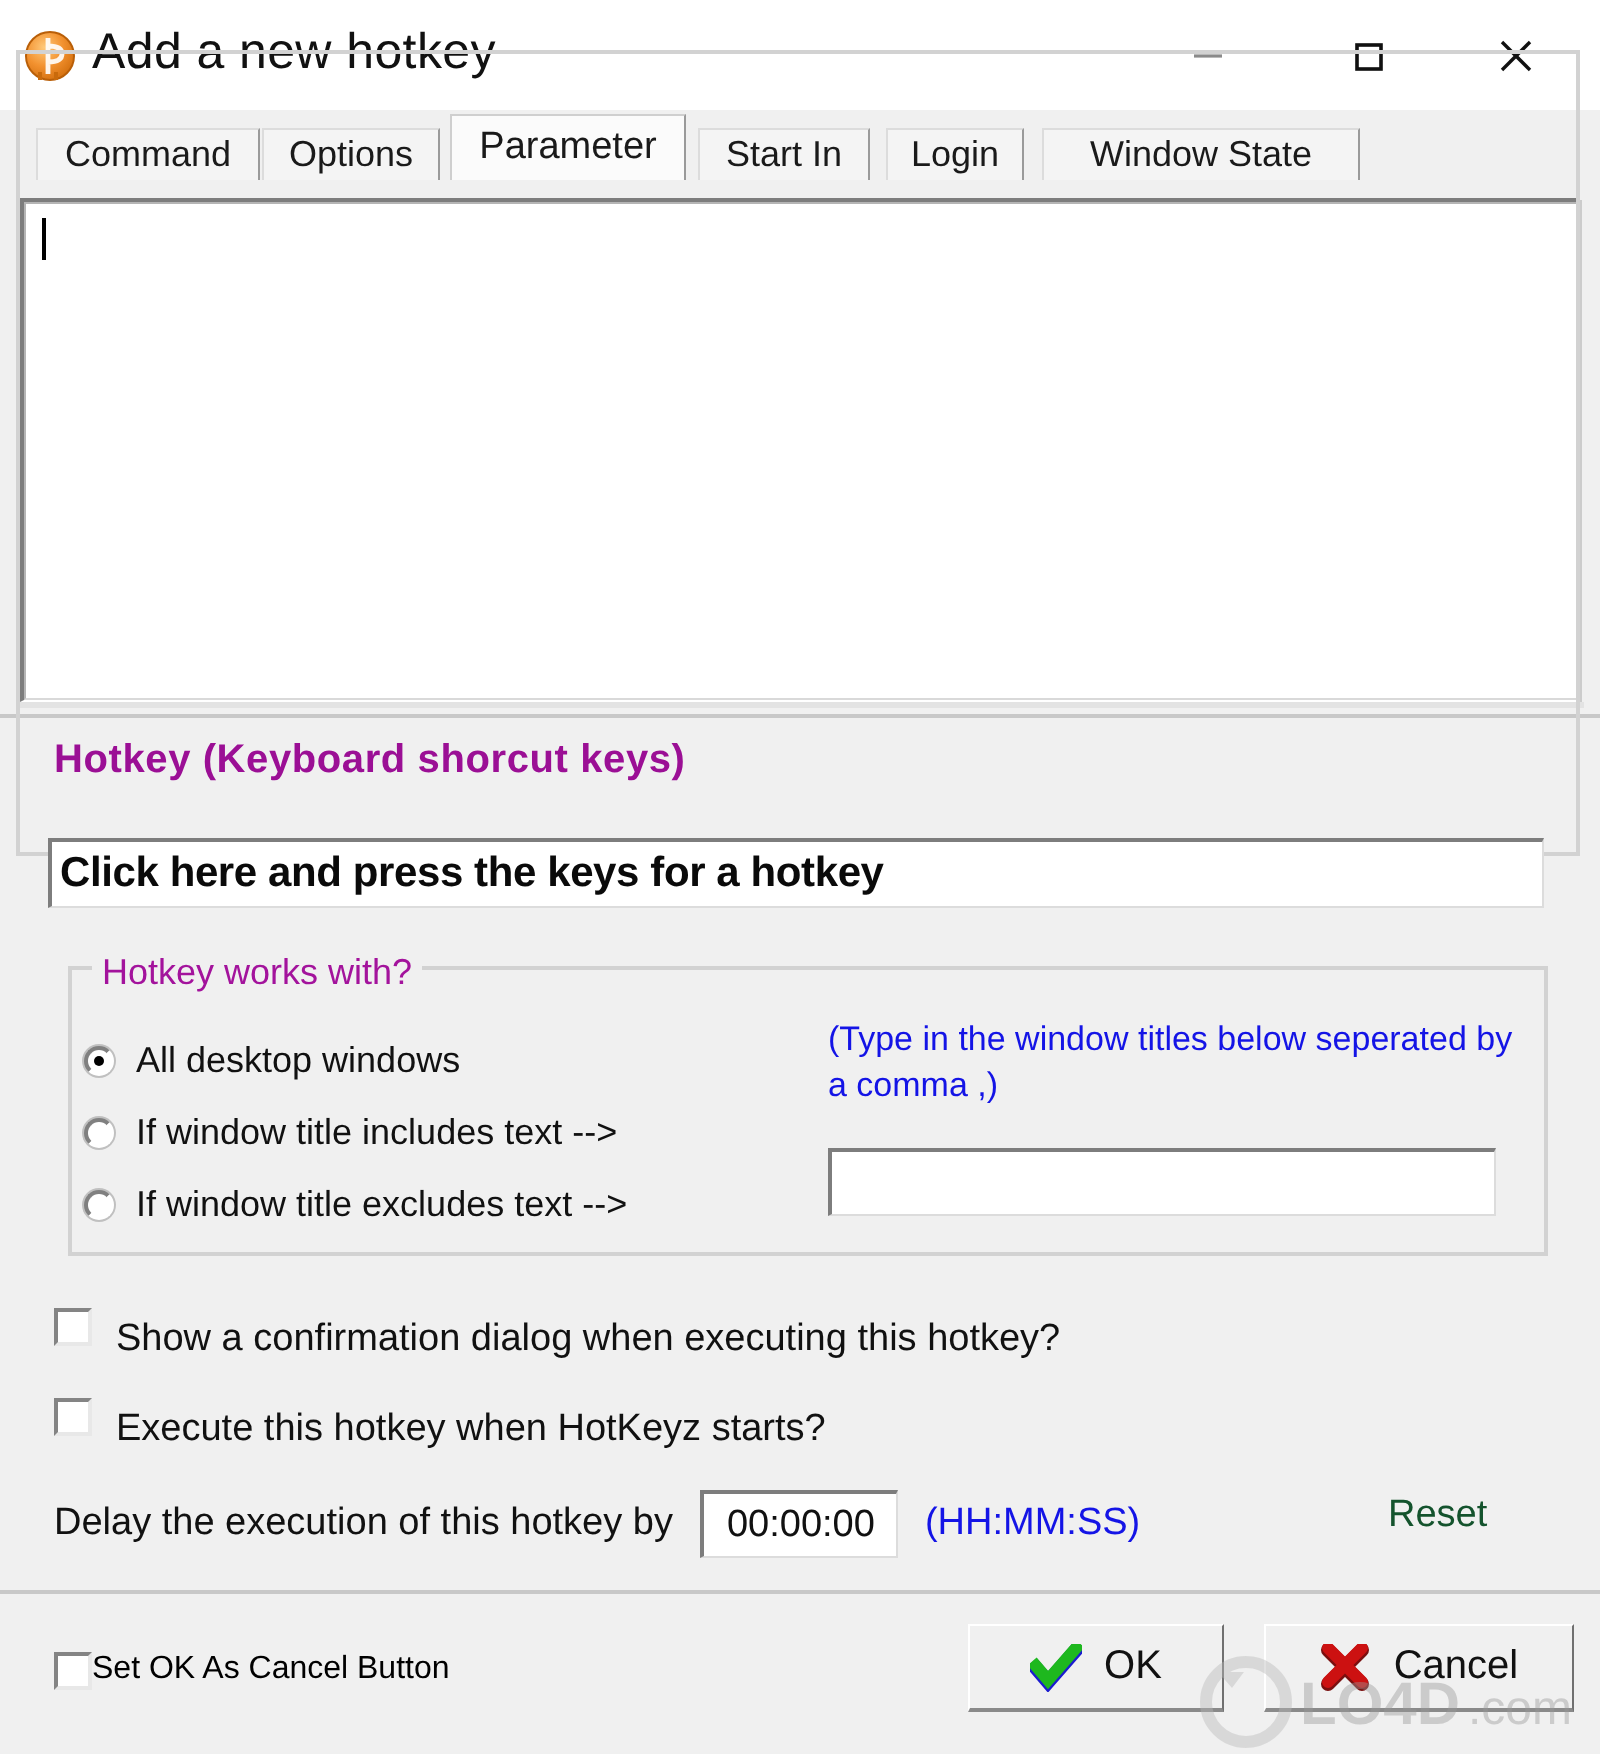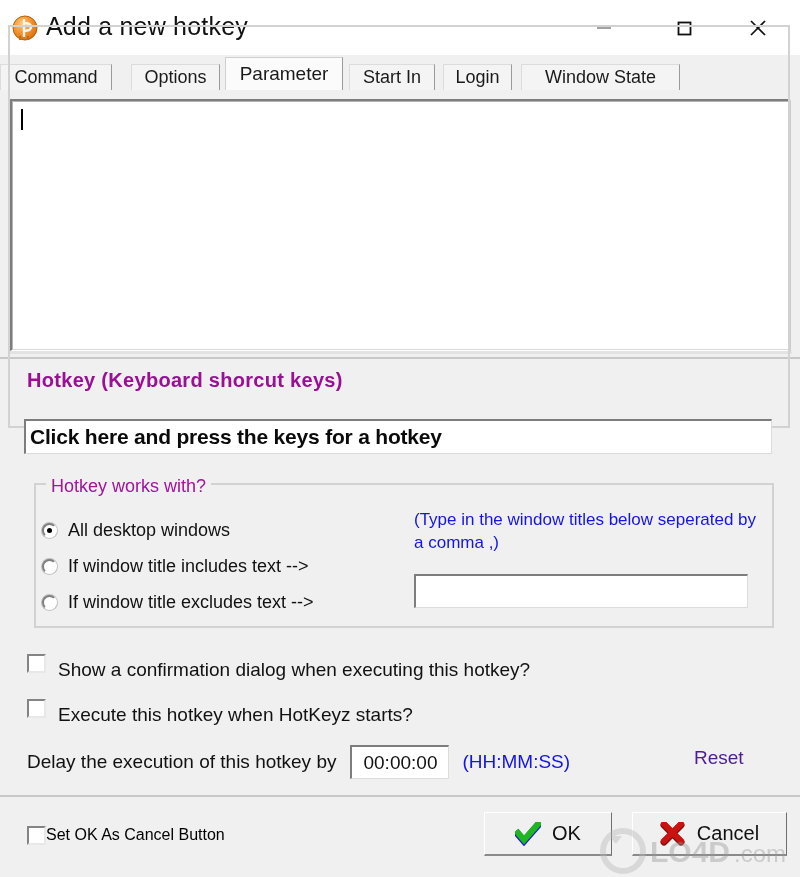--- a/index.html
+++ b/index.html
@@ -201,21 +201,21 @@
     width:99px;height:34px;background:#fff;
     border-top:2px solid #7d7d7d;border-left:2px solid #7d7d7d;
     border-right:1px solid #dcdcdc;border-bottom:1px solid #dcdcdc;
     box-sizing:border-box;
     display:flex;align-items:center;justify-content:center;
     font-size:19px;color:#111;
   }
   .delay-format{margin-left:13px;font-size:19px;color:#1414e6;}
   .reset-link{
     position:absolute;left:694px;top:747px;
-    font-size:19px;color:#4c1d95;
+    font-size:19px;color:#14532d;
   }
 
   
   .bottom-sep{
     position:absolute;left:0;top:795px;width:800px;height:2px;background:#c8c8c8;
   }
   .default-check{
     position:absolute;left:27px;top:823px;height:24px;
     display:flex;align-items:center;white-space:nowrap;
   }
@@ -281,21 +281,21 @@
       <span>
         <svg width="24" height="24" viewBox="0 0 24 24">
             <line x1="5" y1="5" x2="19" y2="19" stroke="#101010" stroke-width="1.7"></line>
             <line x1="19" y1="5" x2="5" y2="19" stroke="#101010" stroke-width="1.7"></line>
           </svg>
       </span>
     </div>
   </div>
 
   <div class="tabstrip">
-    <div class="tab" id="tab0" style="left:0;width:112px;">
+    <div class="tab" id="tab0" style="left:18px;width:112px;">
         <span>Command</span>
       </div>
     <div class="tab" id="tab1" style="left:131px;width:89px;">
         <span>Options</span>
       </div>
     <div class="tab active" id="tab2" style="left:225px;width:118px;">
         <span>Parameter</span>
       </div>
     <div class="tab" id="tab3" style="left:349px;width:86px;">
         <span>Start In</span>

